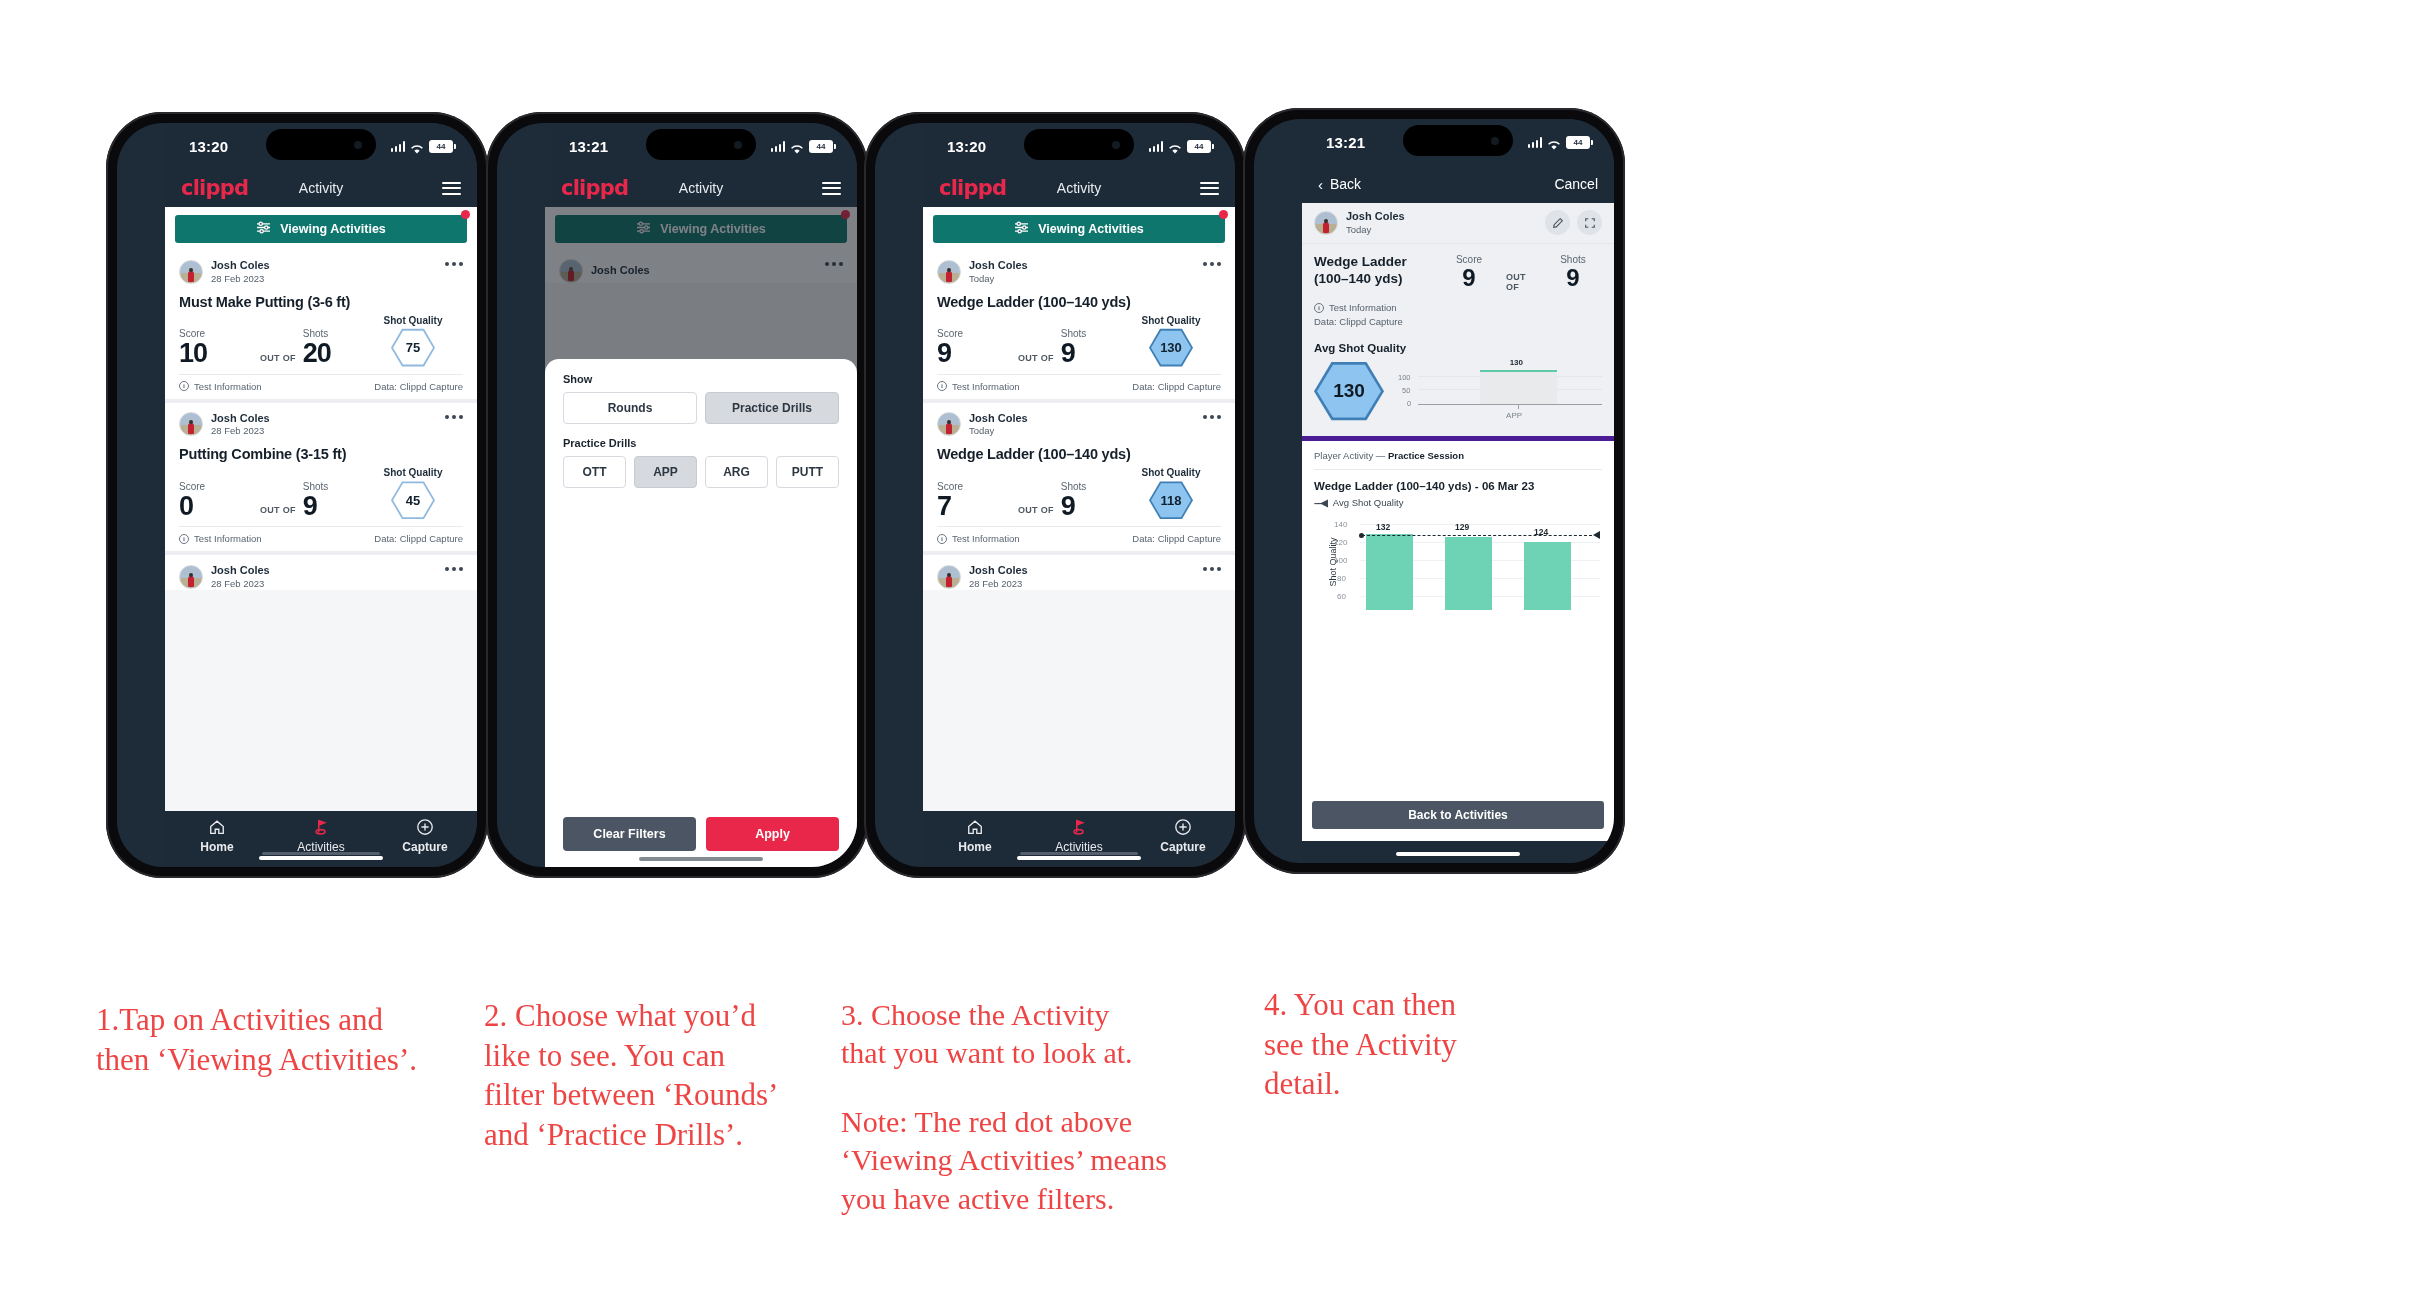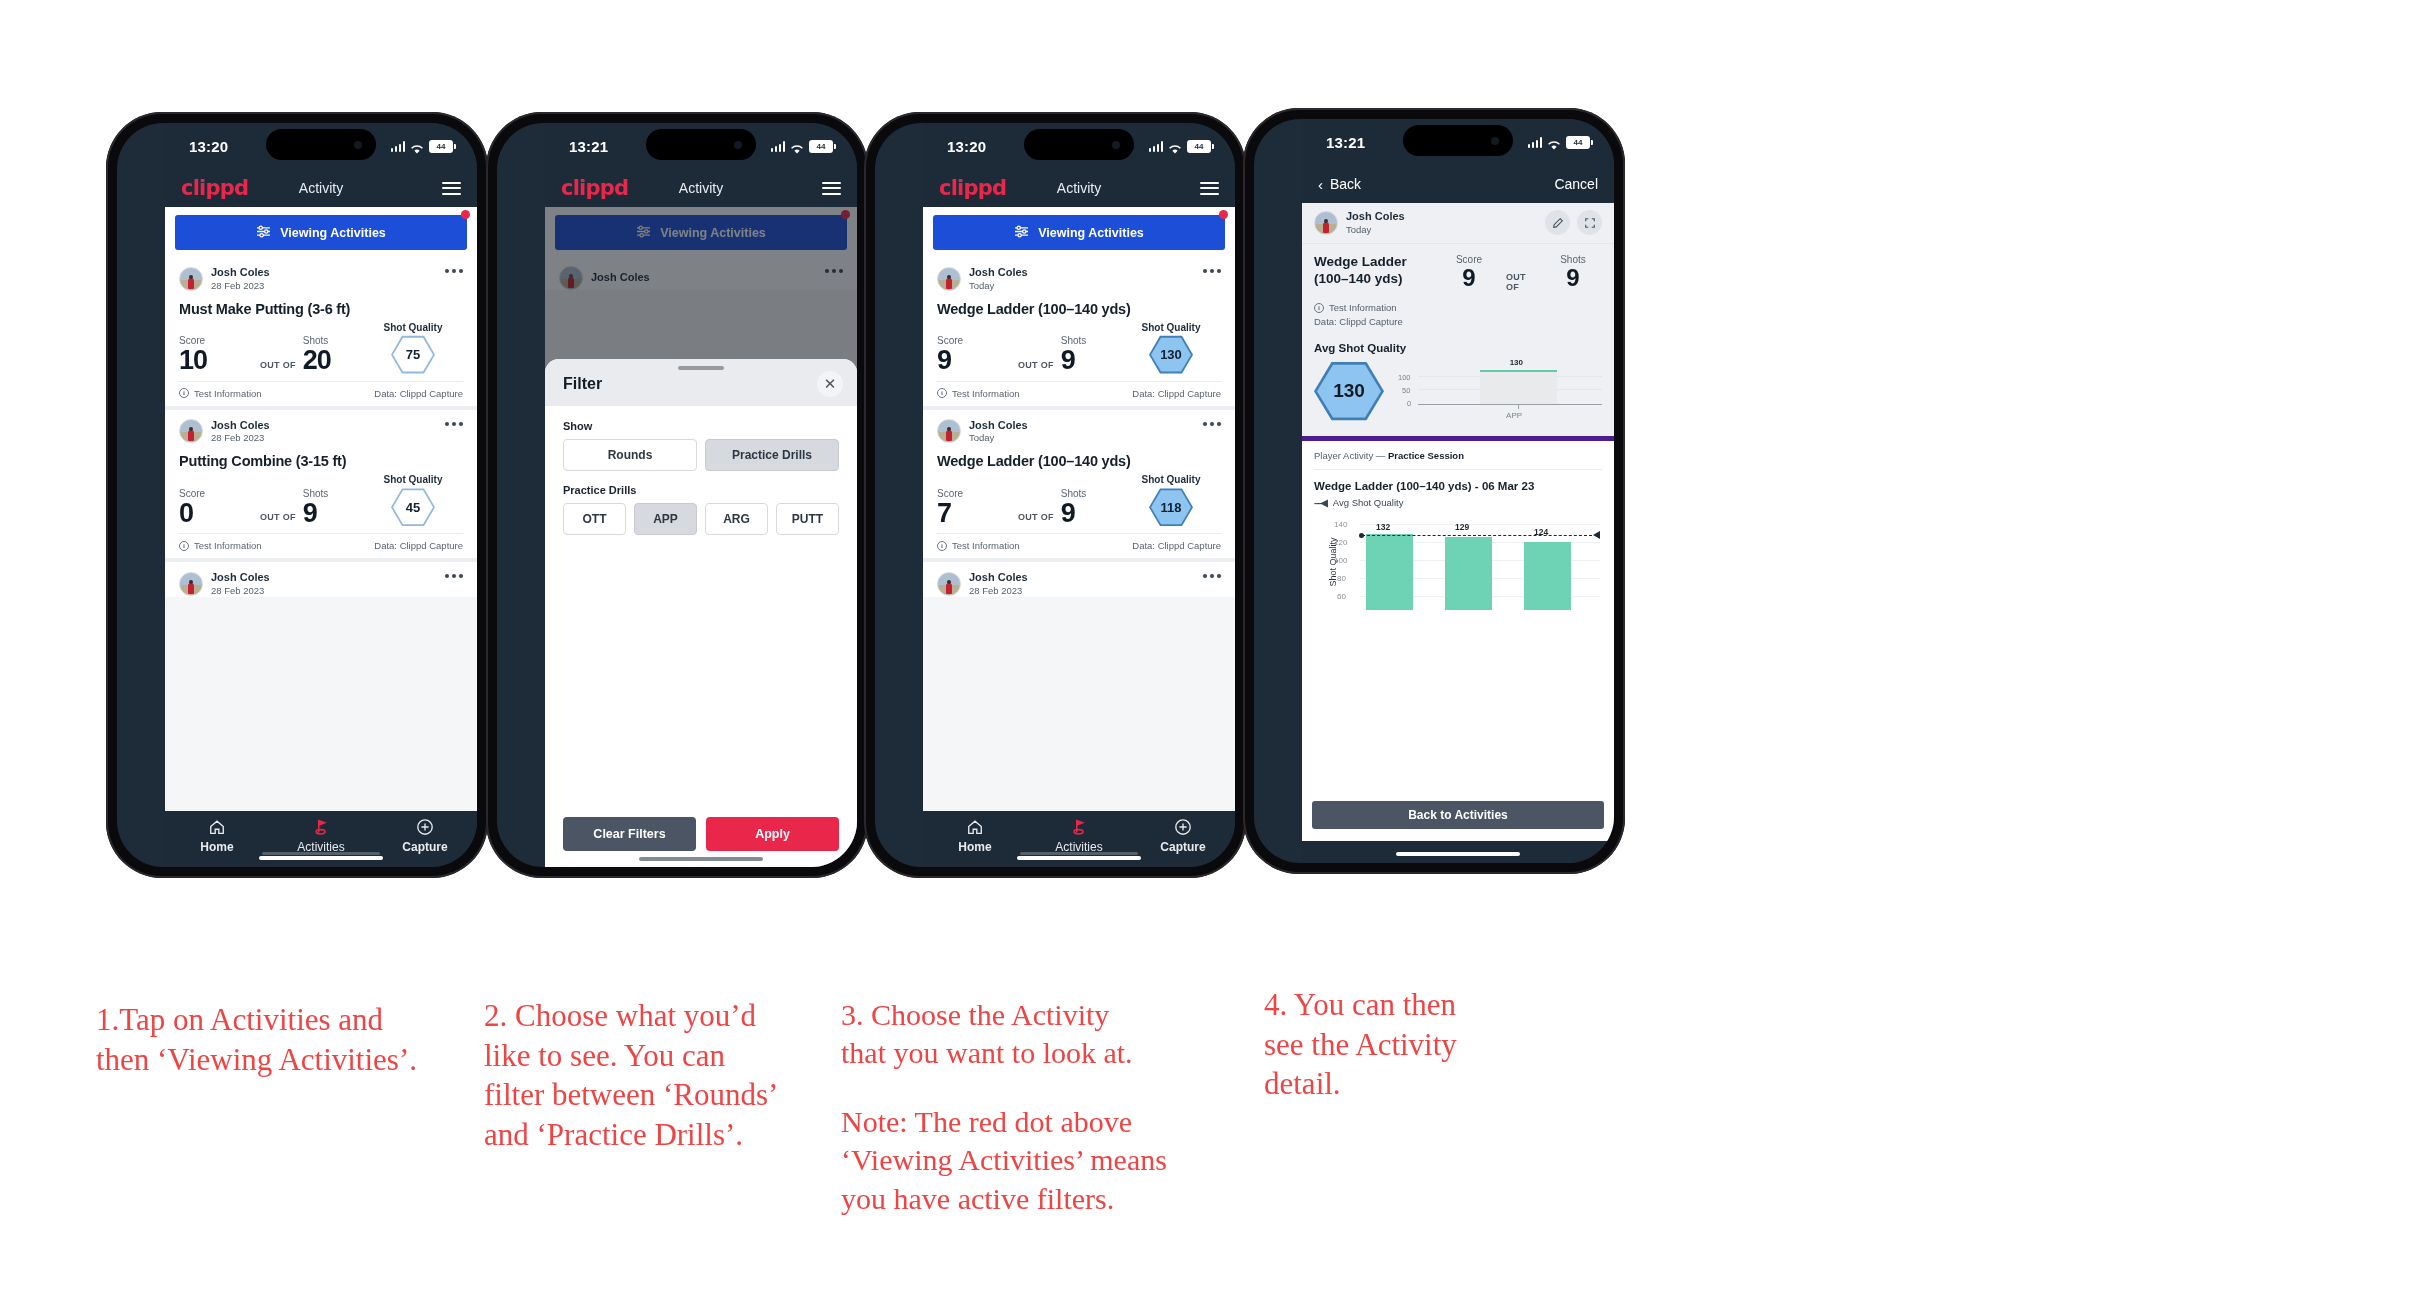--- a/index.html
+++ b/index.html
@@ -87,22 +87,22 @@
     color: #e9edf1; font-size: 14px;
   }
   .burger { margin-left: auto; width: 19px; }
   .burger span { display:block; height:2px; background:#fff; margin:3.5px 0; border-radius:1px;}
 
   
   .screen { flex: 1 1 auto; background: #f5f6f8; position: relative; overflow: hidden; }
 
   .filterbar-wrap { background:#fff; padding: 8px 10px 7px; position: relative; }
   .filterbar {
-    background:#1d4ed8; color:#fff;
-    height: 35px; border-radius: 3px;
+    background:#0f766e; color:#fff;
+    height: 28px; border-radius: 3px;
     display:flex; align-items:center; justify-content:center; gap:9px;
     font-size: 12.5px; font-weight: bold;
   }
   .dot-red {
     position:absolute; right: 7px; top: 3px;
     width: 9px; height: 9px; border-radius:50%;
     background:#e8274b;
   }
 
   .card { background:#fff; padding: 9px 14px 0; border-bottom: 4px solid #eceef1; }
@@ -561,25 +561,20 @@
                 <i></i>
                 <i></i>
                 <i></i>
               </span>
           </div>
         </div>
 
         <div class="dim"></div>
 
         <div class="sheet">
-          <div class="sheet-head">
-            <span class="grabber"></span>
-            <div class="sheet-title">Filter</div>
-            <span class="xbtn">✕</span>
-          </div>
           <div class="sheet-body">
             <div class="grp-lbl">Show</div>
             <div class="seg">
               <div class="opt">Rounds</div>
               <div class="opt sel">Practice Drills</div>
             </div>
             <div class="grp-lbl">Practice Drills</div>
             <div class="seg">
               <div class="opt">OTT</div>
               <div class="opt sel">APP</div>

